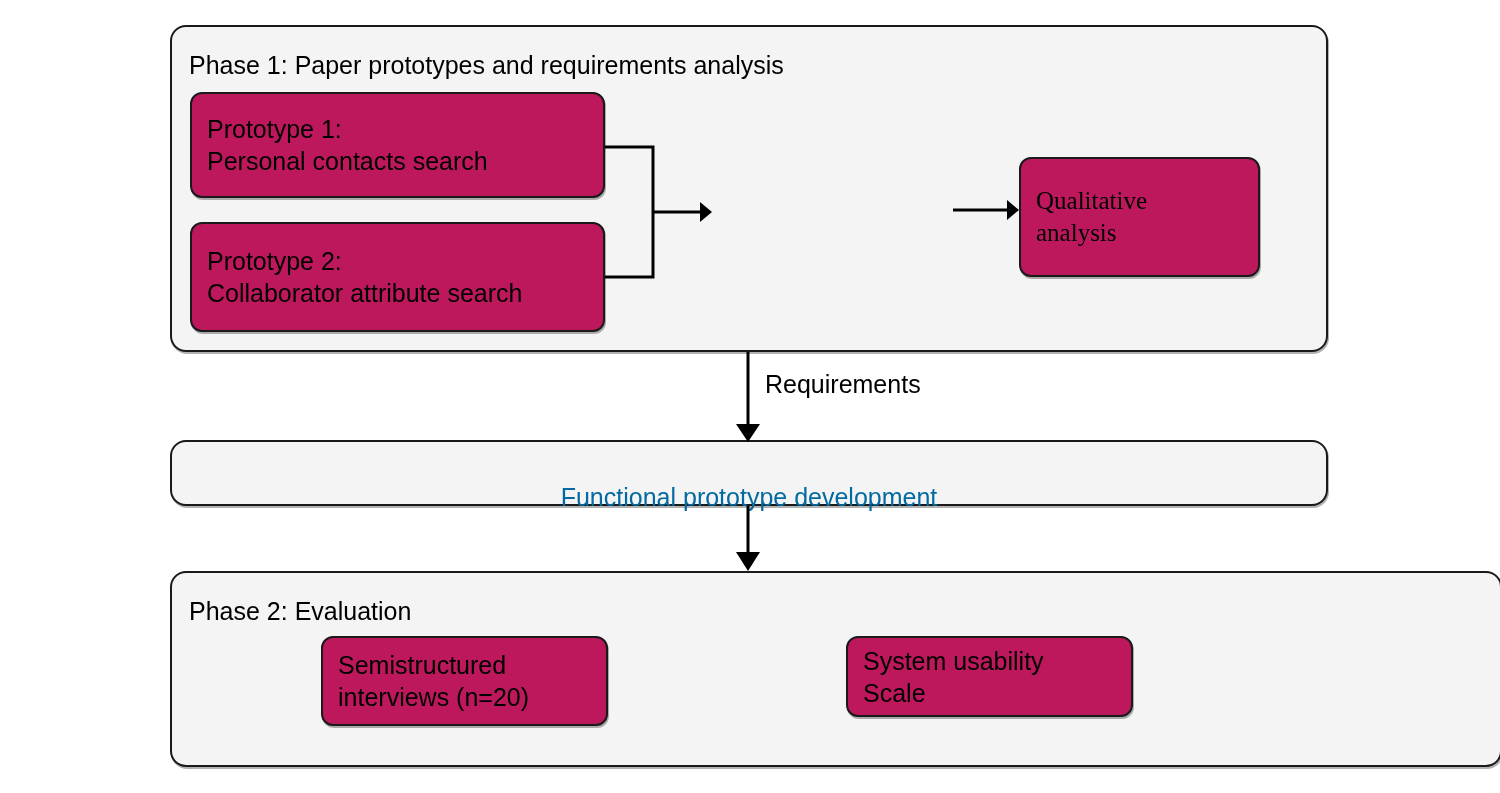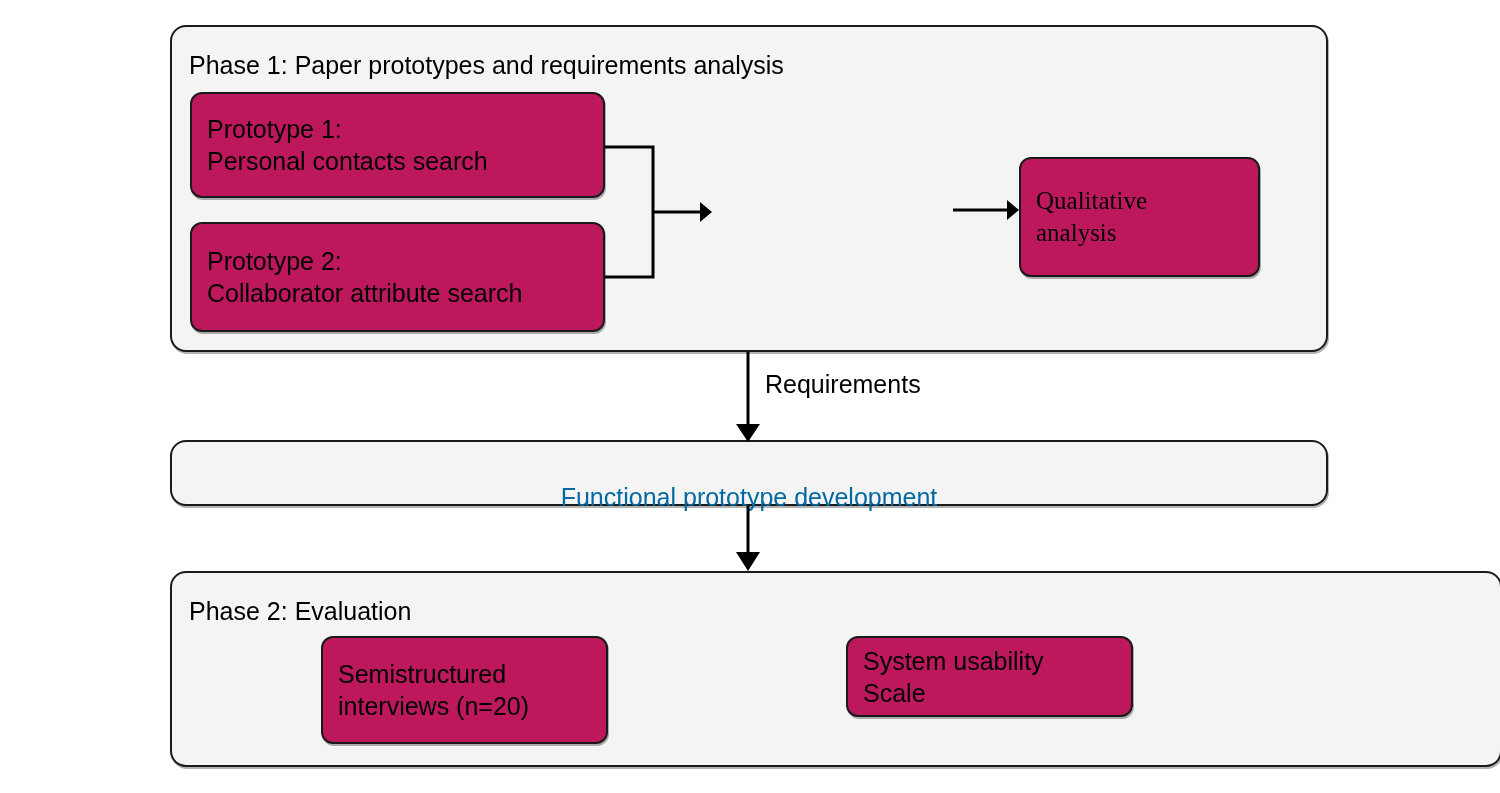--- a/index.html
+++ b/index.html
@@ -119,21 +119,21 @@
   </div>
 
   <div class="node container" style="left:170px; top:440px; width:1158px; height:66px;">
     <div class="center-label">Functional prototype development</div>
   </div>
 
   <div class="node container" style="left:170px; top:571px; width:1332px; height:196px;">
     <div class="container-title">Phase 2: Evaluation</div>
   </div>
 
-  <div class="node" style="left:321px; top:636px; width:287px; height:108px;padding-left:8px;">
+  <div class="node" style="left:321px; top:636px; width:287px; height:90px;padding-left:8px;">
     <div class="node-label">Semistructured
 interviews (n=20)</div>
   </div>
 
   <div class="node" style="left:846px; top:636px; width:287px; height:81px;">
     <div class="node-label">System usability
 Scale</div>
   </div>
 
   <svg class="svg-layer" viewBox="0 0 1500 793">

